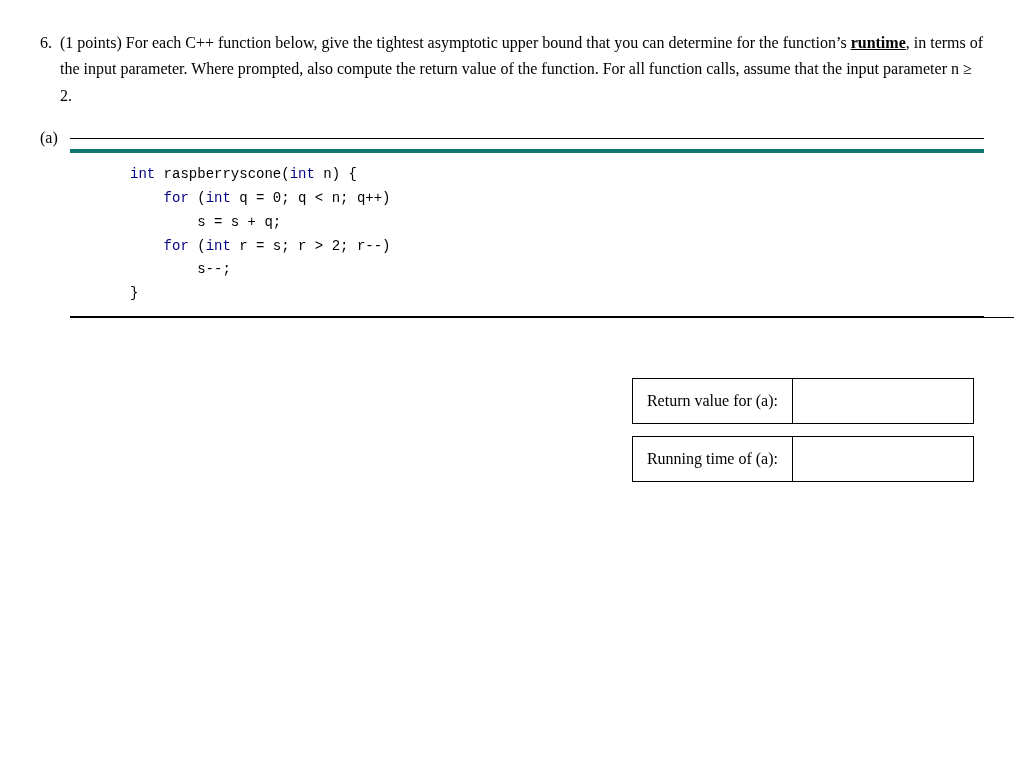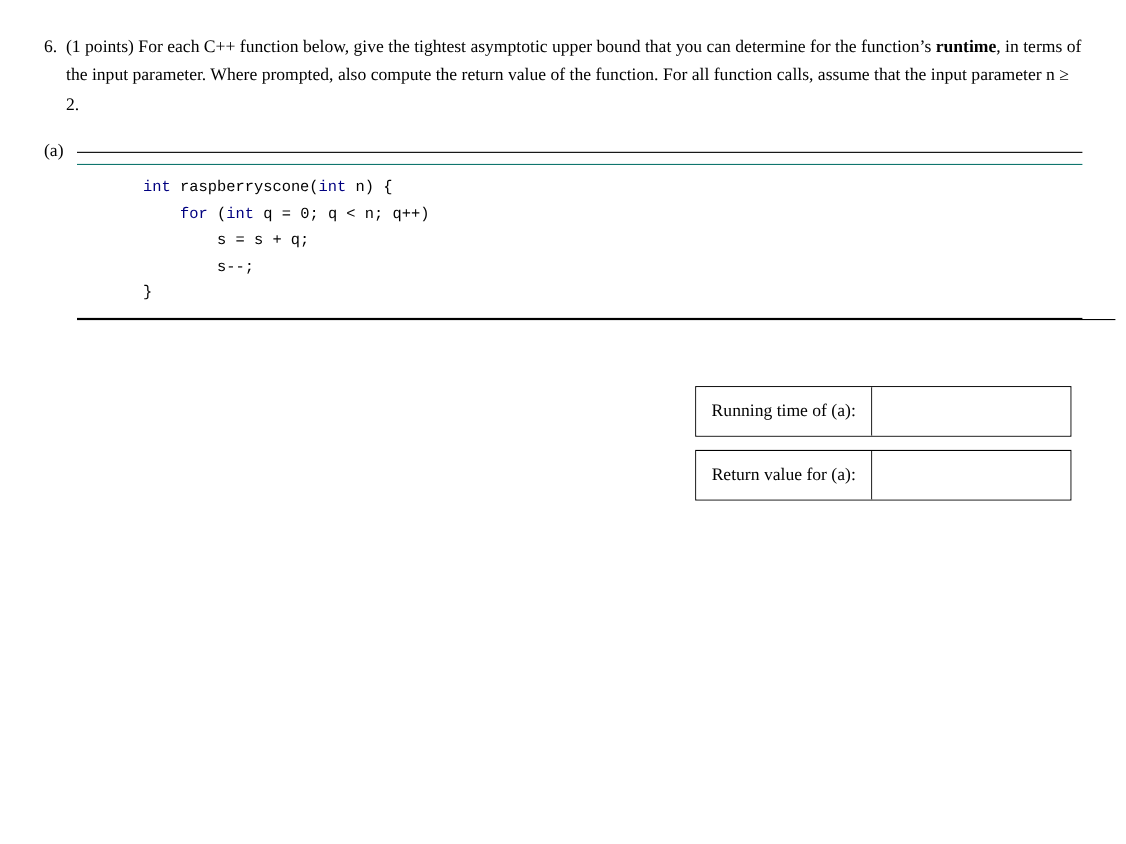--- a/index.html
+++ b/index.html
@@ -35,20 +35,21 @@
       font-size: 16px;
     }
 
     .question-text {
       font-size: 16px;
       line-height: 1.65;
     }
 
     .question-text strong {
       font-weight: bold;
+      text-decoration: underline;
     }
 
     .part-label-row {
       display: flex;
       align-items: center;
       gap: 12px;
       margin-bottom: 2px;
     }
 
     .part-label {
@@ -113,21 +114,21 @@
       width: 180px;
       min-height: 44px;
       background: #fff;
     }
 
     .part-section {
       margin-top: 4px;
     }
 
     .code-region {
-      border-top: 1px solid #0f766e;
+      border-top: 4px solid #0f766e;
       border-bottom: 1px solid #000;
       padding: 4px 0;
       margin-left: 30px;
     }
   </style>
 </head>
 <body>
 
 <div class="question-container">
 
@@ -143,35 +144,36 @@
     <div class="part-label-row">
       <span class="part-label">(a)</span>
       <hr class="horizontal-line">
     </div>
 
     <div class="code-region">
       <div class="code-block">
         <span class="code-line"><span class="kw">int</span><span class="code-text"> raspberryscone(</span><span class="kw">int</span><span class="code-text"> n) {</span></span>
         <span class="code-line"><span class="code-text">    </span><span class="kw">for</span><span class="code-text"> (</span><span class="kw">int</span><span class="code-text"> q = 0; q &lt; n; q++)</span></span>
         <span class="code-line"><span class="code-text">        s = s + q;</span></span>
+        <span class="code-line"><span class="code-text">    </span><span class="kw">for</span><span class="code-text"> (</span><span class="kw">int</span><span class="code-text"> r = s; r &gt; 2; r--)</span></span>
         <span class="code-line"><span class="code-text">        s--;</span></span>
         <span class="code-line"><span class="code-text">}</span></span>
       </div>
     </div>
 
     <hr class="horizontal-line" style="margin-left:30px;">
   </div>
 
   <div class="bottom-section">
 
     <div class="answer-row">
-      <div class="answer-label-cell">Running time of (a):</div>
+      <div class="answer-label-cell">Return value for (a):</div>
       <div class="answer-input-cell"></div>
     </div>
 
     <div class="answer-row">
-      <div class="answer-label-cell">Return value for (a):</div>
+      <div class="answer-label-cell">Running time of (a):</div>
       <div class="answer-input-cell"></div>
     </div>
 
   </div>
 
 </div>
 
 </body></html>

